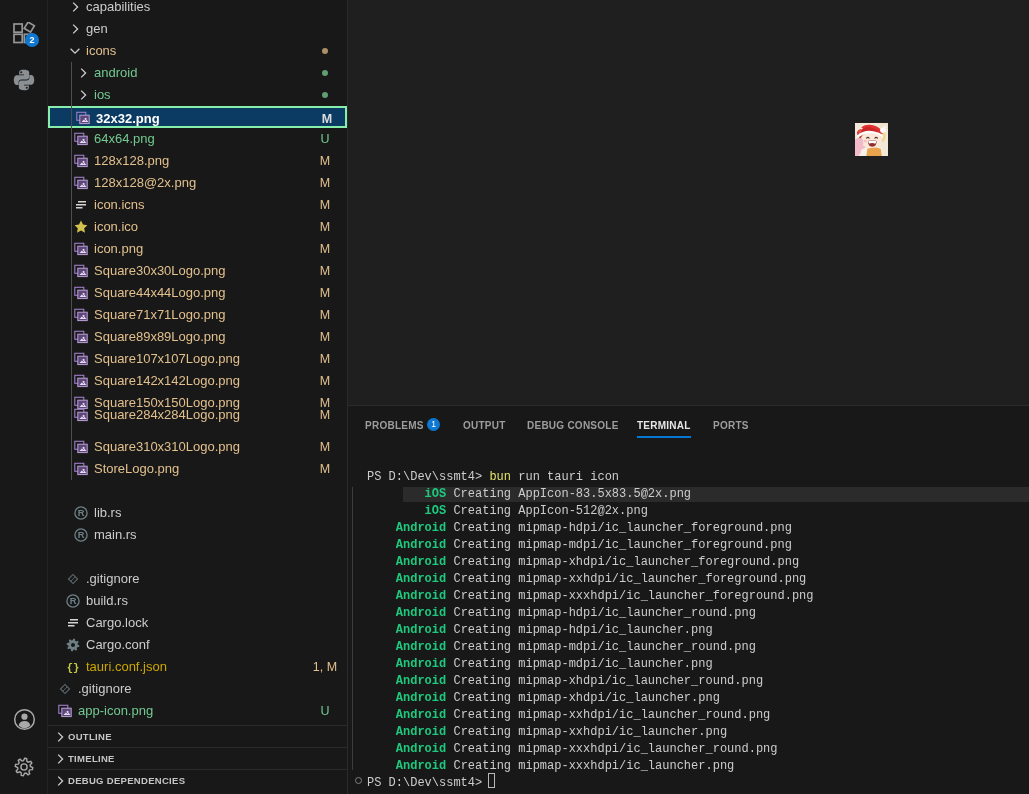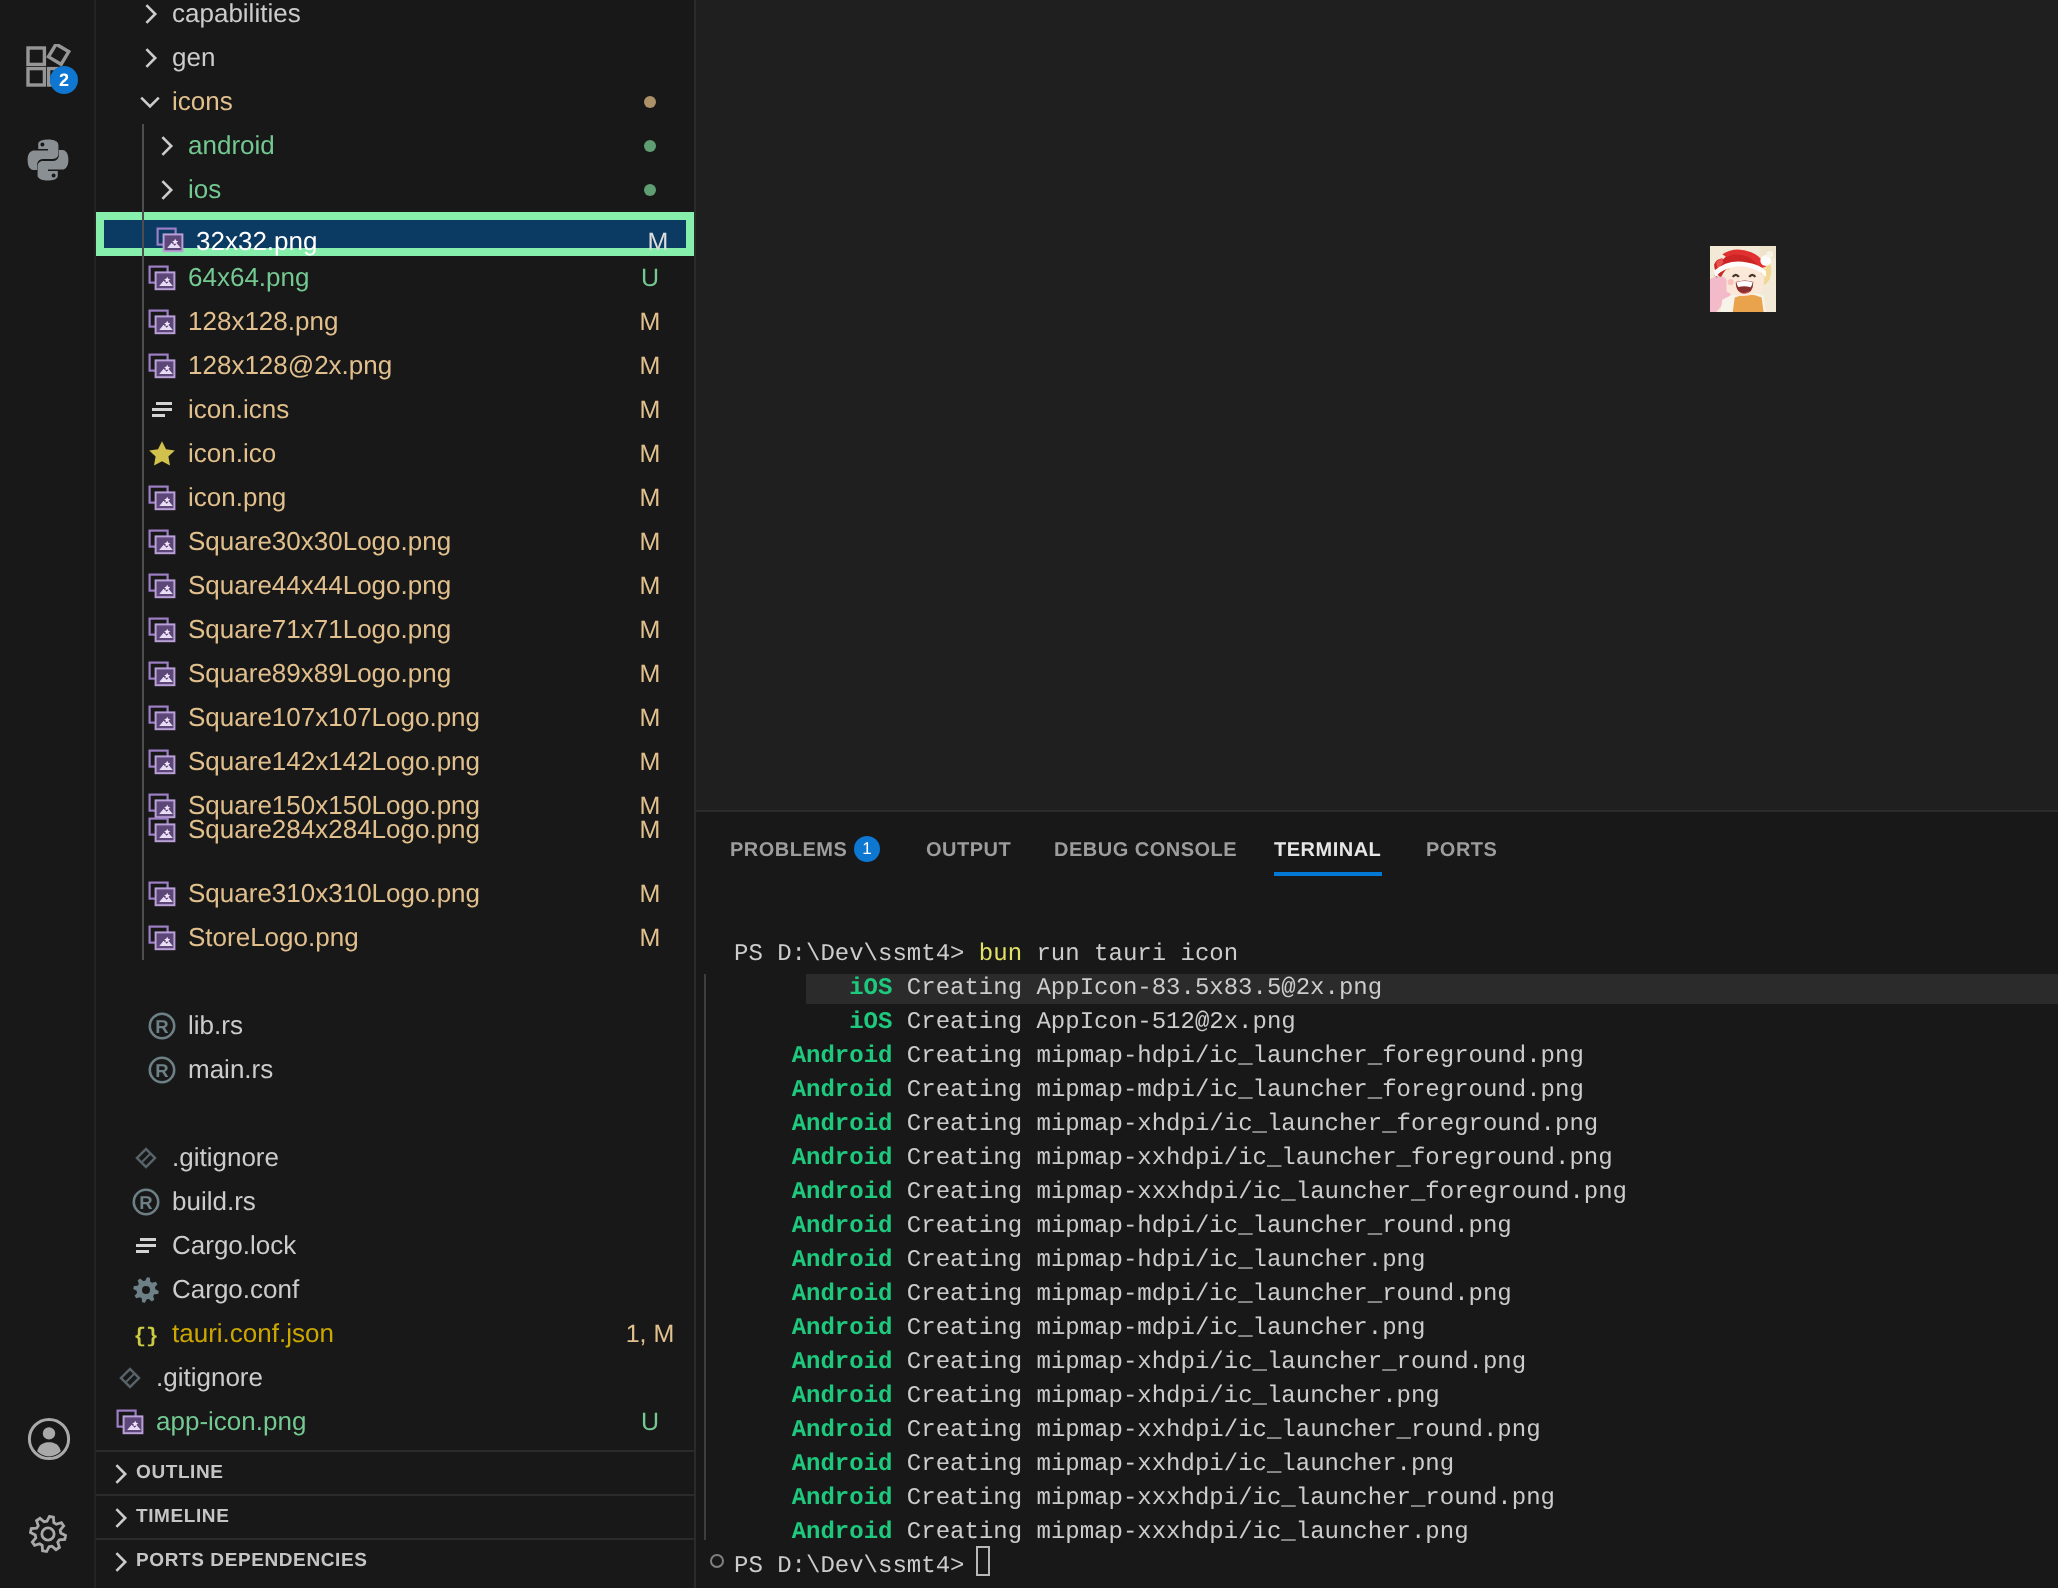--- a/index.html
+++ b/index.html
@@ -3,21 +3,21 @@
 <style>
 * { margin:0; padding:0; box-sizing:border-box; }
 html,body { width:1029px; height:794px; background:#181818; overflow:hidden; }
 body { position:relative; font-family:"Liberation Sans",sans-serif; }
 #editor { position:absolute; left:348px; top:0; width:681px; height:405px; background:#1f1f1f; }
 #vline1 { position:absolute; left:47px; top:0; width:1px; height:794px; background:#232323; }
 #vline2 { position:absolute; left:347px; top:0; width:1px; height:794px; background:#2b2b2b; }
 #hline1 { position:absolute; left:348px; top:405px; width:681px; height:1px; background:#2b2b2b; }
 #sidebar { position:absolute; left:48px; top:0; width:299px; height:603px; background:#181818; }
 .trow { position:absolute; left:0; width:299px; height:22px; }
-.selrow { background:#0b3a63; border:4px solid #86efac; }
+.selrow { background:#0b3a63; border:2px solid #86efac;font-weight:bold; }
 .lbl { position:absolute; top:0; height:22px; line-height:22px; font-size:13px; color:#cccccc; white-space:nowrap; }
 .selrow .lbl { color:#ffffff; }
 .mod { color:#e2c08d; } .unt { color:#73c991; } .warn { color:#cca700; } .dim { color:#868686; }
 .fi { position:absolute; top:3px; }
 .selrow .fi, .selrow .chev { top:2px; }
 .chev { position:absolute; top:3px; }
 .mark { position:absolute; left:262px; width:30px; top:0; height:22px; line-height:22px; text-align:center; font-size:12.5px; }
 .mmod { color:#e2c08d; } .munt { color:#73c991; } .msel { color:#dddddd; }
 .dot { position:absolute; left:274px; top:8px; width:6px; height:6px; border-radius:50%; }
 .dot-mod { background:#ac9067; } .dot-unt { background:#5f9e72; }
@@ -348,21 +348,21 @@
 <div class="sect" style="top:747px">
       <svg width="16" height="16" viewBox="0 0 16 16">
         <path d="M6.2 3.6 L10.6 8 L6.2 12.4" fill="none" stroke="#cccccc" stroke-width="1.3"></path>
       </svg>
       <span class="st">TIMELINE</span>
     </div>
 <div class="sect" style="top:769px">
       <svg width="16" height="16" viewBox="0 0 16 16">
         <path d="M6.2 3.6 L10.6 8 L6.2 12.4" fill="none" stroke="#cccccc" stroke-width="1.3"></path>
       </svg>
-      <span class="st">PORTS DEPENDENCIES</span>
+      <span class="st">DEBUG DEPENDENCIES</span>
     </div>
 </div>
 <div id="activity">
 <div class="abicon" style="left:13px;top:22px"><svg width="23" height="23" viewBox="0 0 23 23">
         <g fill="none" stroke="#969696" stroke-width="1.7">
           <rect x="1" y="2" width="8.2" height="8.2"></rect>
           <rect x="1" y="12.3" width="8.2" height="8.2"></rect>
           <rect x="11.3" y="12.3" width="8.2" height="8.2"></rect>
           <rect x="12.6" y="1.4" width="7.4" height="7.4" transform="rotate(31 16.3 5.1)"></rect>
         </g>

